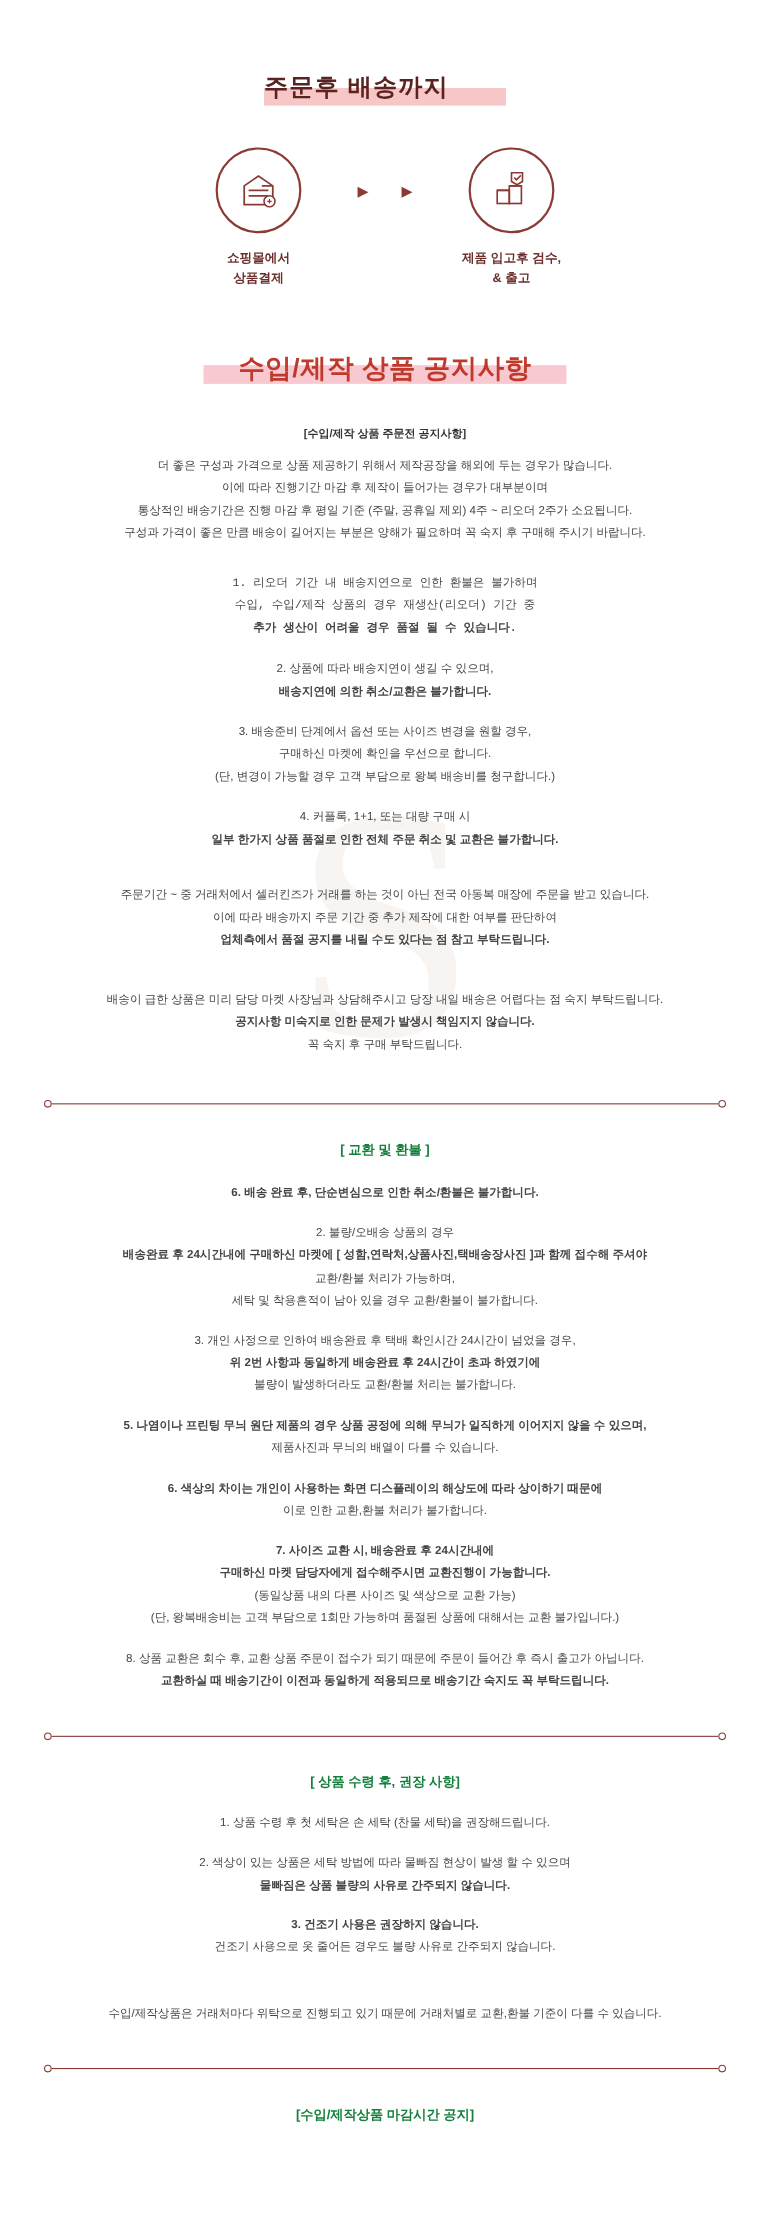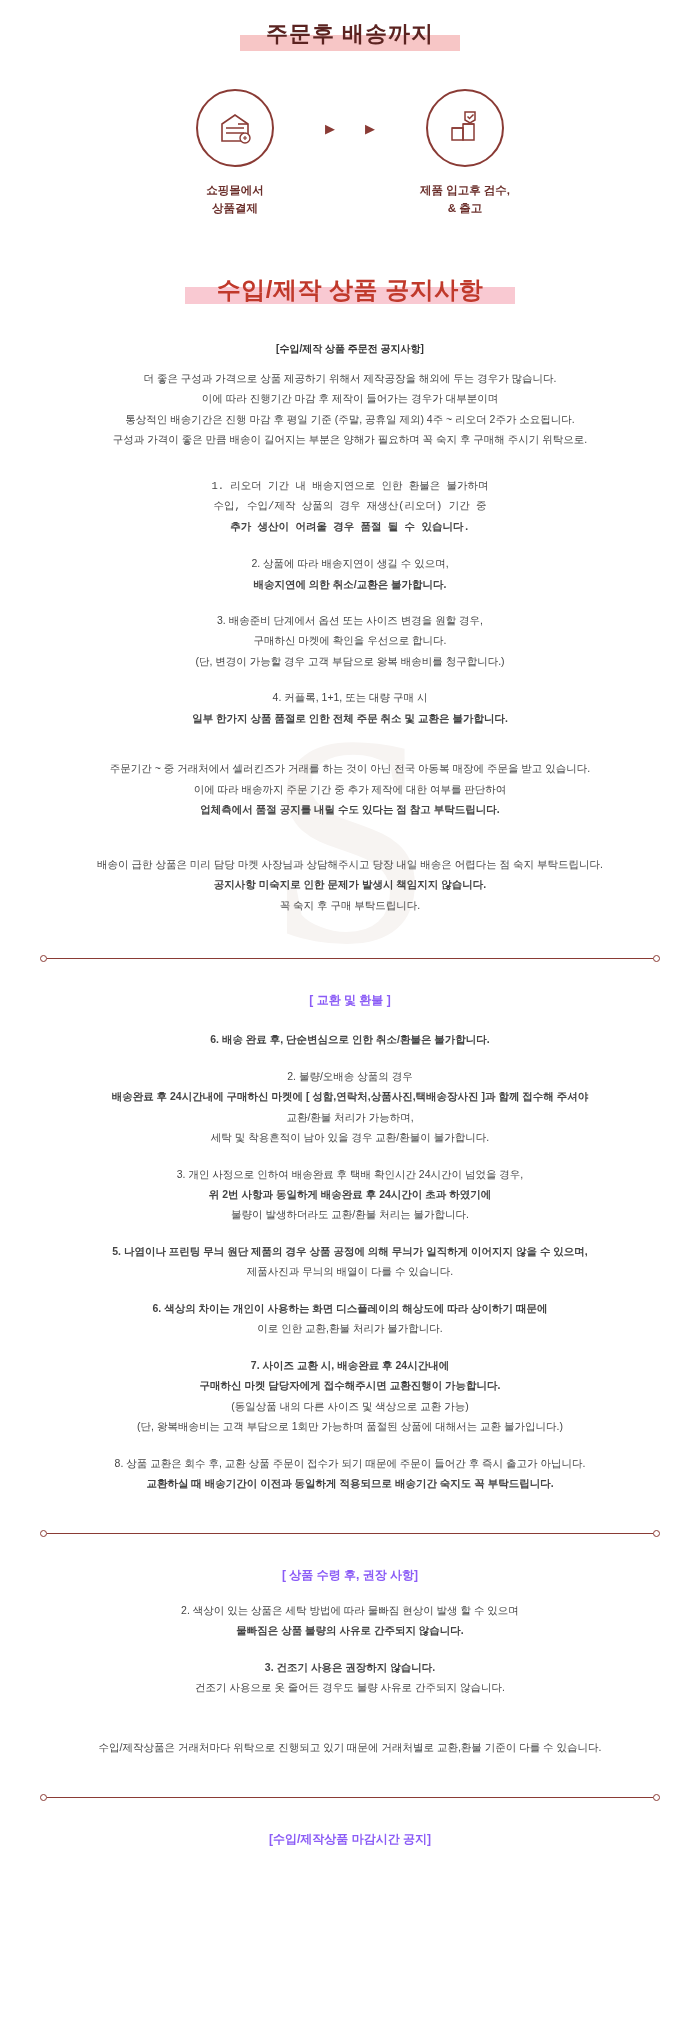--- a/index.html
+++ b/index.html
@@ -27,23 +27,23 @@
     color: #f7f4f2;
     font-family: "Liberation Serif", serif;
     z-index: 0;
     pointer-events: none;
     line-height: 1;
   }
   .content { position: relative; z-index: 1; }
 
   
   .top-banner {
-    margin: 19px auto 0;
+    margin: 64px auto 0;
     width: 220px;
-    text-align: center;
+    text-align: left;
     position: relative;
   }
   .top-banner .hl {
     position: absolute;
     left: 0; right: 0;
     top: 16px;
     height: 16px;
     background: #f7c6c6;
     z-index: 0;
   }
@@ -124,21 +124,21 @@
     width: 620px; margin: 30px auto;
     display: flex; align-items: center;
   }
   .divider .dot {
     width: 7px; height: 7px; border-radius: 50%;
     border: 1.5px solid #8a3b35; background: #fff; flex: none;
   }
   .divider .ln { flex: 1 1 auto; height: 1px; background: #8a3b35; }
 
   .tag-head {
-    font-size: 12px; font-weight: bold; color: #8b5cf6;
+    font-size: 12px; font-weight: bold; color: #15803d;
     text-align: center; margin: 7px 0 16px;
   }
   .num-item { margin-top: 16px; }
   .num-item:first-child { margin-top: 0; }
 </style>
 </head>
 <body>
 
 <div class="page">
   <div class="watermark">S</div>
@@ -199,21 +199,21 @@
       <div class="hl"></div>
       <div class="txt">수입/제작 상품 공지사항</div>
     </div>
 
     <div class="block">
       <div class="bhead">[수입/제작 상품 주문전 공지사항]</div>
 
       <p class="line">더 좋은 구성과 가격으로 상품 제공하기 위해서 제작공장을 해외에 두는 경우가 많습니다.</p>
       <p class="line">이에 따라 진행기간 마감 후 제작이 들어가는 경우가 대부분이며</p>
       <p class="line">통상적인 배송기간은 진행 마감 후 평일 기준 (주말, 공휴일 제외) 4주 ~ 리오더 2주가 소요됩니다.</p>
-      <p class="line">구성과 가격이 좋은 만큼 배송이 길어지는 부분은 양해가 필요하며 꼭 숙지 후 구매해 주시기 위탁으로.</p>
+      <p class="line">구성과 가격이 좋은 만큼 배송이 길어지는 부분은 양해가 필요하며 꼭 숙지 후 구매해 주시기 바랍니다.</p>
 
       <div class="num-item gap" style="margin-top:26px;font-family:Liberation Mono, monospace;">
         <p class="line">1. 리오더 기간 내 배송지연으로 인한 환불은 불가하며</p>
         <p class="line">수입, 수입/제작 상품의 경우 재생산(리오더) 기간 중</p>
         <p class="line red">추가 생산이 어려울 경우 품절 될 수 있습니다.</p>
       </div>
 
       <div class="num-item">
         <p class="line">2. 상품에 따라 배송지연이 생길 수 있으며,</p>
         <p class="line red">배송지연에 의한 취소/교환은 불가합니다.</p>
@@ -295,20 +295,23 @@
 
     <div class="divider" style="margin-top:36px;">
       <span class="dot"></span>
       <span class="ln"></span>
       <span class="dot"></span>
     </div>
 
     <div class="block">
       <div class="tag-head" style="margin-top:24px;">[ 상품 수령 후, 권장 사항]</div>
 
+      <div class="num-item" style="margin-top:18px;">
+        <p class="line">1. 상품 수령 후 첫 세탁은 손 세탁 (찬물 세탁)을 권장해드립니다.</p>
+      </div>
 
       <div class="num-item">
         <p class="line">2. 색상이 있는 상품은 세탁 방법에 따라 물빠짐 현상이 발생 할 수 있으며</p>
         <p class="line red">물빠짐은 상품 불량의 사유로 간주되지 않습니다.</p>
       </div>
 
       <div class="num-item">
         <p class="line red">3. 건조기 사용은 권장하지 않습니다.</p>
         <p class="line">건조기 사용으로 옷 줄어든 경우도 불량 사유로 간주되지 않습니다.</p>
       </div>

